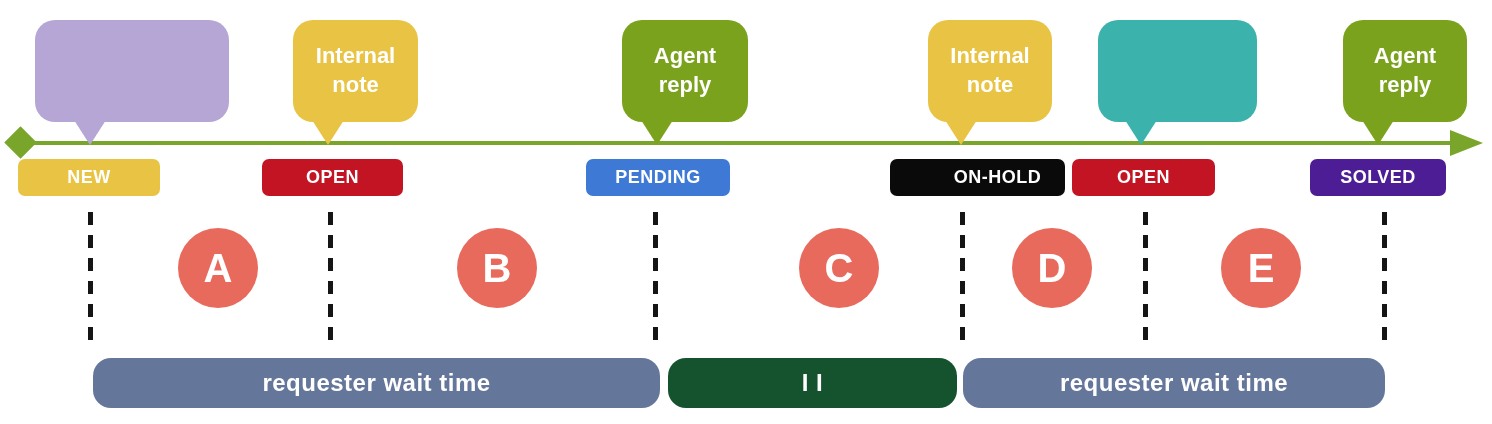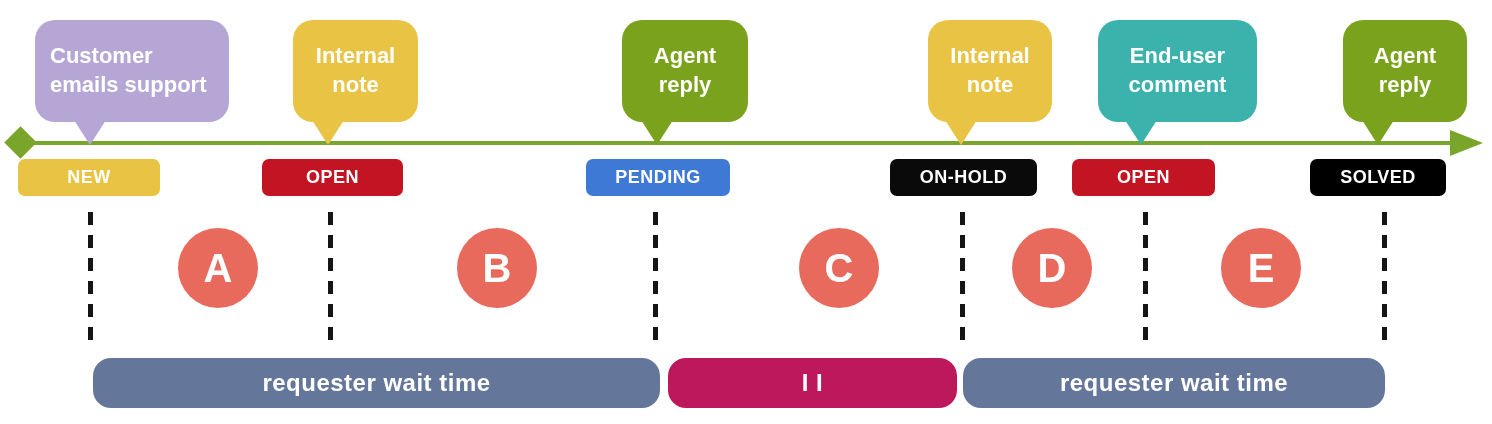--- a/index.html
+++ b/index.html
@@ -38,71 +38,67 @@
 </style>
 </head>
 <body>
 
 <div id="canvas">
   <div class="timeline-line" style="background: rgb(121, 166, 42);"></div>
   <div class="timeline-diamond" style="background: rgb(121, 166, 42);"></div>
   <div class="timeline-arrow" style="border-left-color: rgb(121, 166, 42);"></div>
   <div id="layer-bubbles">
       <div class="bubble align-left" style="left: 35px; width: 194px; background: rgb(181, 166, 214);">
-        <div class="bubble-text">Customer
-emails support</div>
         <div class="bubble-tail" style="left: 39px; border-top-color: rgb(181, 166, 214);"></div>
       </div>
       <div class="bubble" style="left: 293px; width: 125px; background: rgb(233, 195, 68);">
         <div class="bubble-text">Internal
 note</div>
         <div class="bubble-tail" style="left: 19px; border-top-color: rgb(233, 195, 68);"></div>
       </div>
       <div class="bubble" style="left: 622px; width: 126px; background: rgb(122, 162, 29);">
         <div class="bubble-text">Agent
 reply</div>
         <div class="bubble-tail" style="left: 19px; border-top-color: rgb(122, 162, 29);"></div>
       </div>
       <div class="bubble" style="left: 928px; width: 124px; background: rgb(233, 195, 68);">
         <div class="bubble-text">Internal
 note</div>
         <div class="bubble-tail" style="left: 17px; border-top-color: rgb(233, 195, 68);"></div>
       </div>
       <div class="bubble" style="left: 1098px; width: 159px; background: rgb(59, 179, 172);">
-        <div class="bubble-text">End-user
-comment</div>
         <div class="bubble-tail" style="left: 27px; border-top-color: rgb(59, 179, 172);"></div>
       </div>
       <div class="bubble" style="left: 1343px; width: 124px; background: rgb(122, 162, 29);">
         <div class="bubble-text">Agent
 reply</div>
         <div class="bubble-tail" style="left: 19px; border-top-color: rgb(122, 162, 29);"></div>
       </div>
     </div>
   <div id="layer-badges">
       <div class="badge" style="left: 18px; width: 142px; background: rgb(233, 195, 68);">NEW</div>
       <div class="badge" style="left: 262px; width: 141px; background: rgb(195, 20, 36);">OPEN</div>
       <div class="badge" style="left: 586px; width: 144px; background: rgb(62, 122, 213); text-align: center;">PENDING</div>
-      <div class="badge" style="left: 890px; width: 147px; background: rgb(10, 10, 10);">ON-HOLD</div>
+      <div class="badge" style="left: 890px; width: 135px; background: rgb(10, 10, 10); padding-left: 40px;">ON-HOLD</div>
       <div class="badge" style="left: 1072px; width: 143px; background: rgb(195, 20, 36);">OPEN</div>
-      <div class="badge" style="left: 1310px; width: 136px; background: #000000;">SOLVED</div>
+      <div class="badge" style="left: 1310px; width: 136px; background: #4c1d95;">SOLVED</div>
     </div>
   <div id="layer-separators">
       <div class="dash" style="left: 88px;"></div>
       <div class="dash" style="left: 328px;"></div>
       <div class="dash" style="left: 653px;"></div>
       <div class="dash" style="left: 960px;"></div>
       <div class="dash" style="left: 1143px;"></div>
       <div class="dash" style="left: 1382px;"></div>
     </div>
   <div id="layer-markers">
       <div class="marker" style="left: 178px; background: rgb(232, 106, 92);">A</div>
       <div class="marker" style="left: 457px; background: rgb(232, 106, 92);">B</div>
       <div class="marker" style="left: 799px; background: rgb(232, 106, 92);">C</div>
       <div class="marker" style="left: 1012px; background: rgb(232, 106, 92);">D</div>
       <div class="marker" style="left: 1221px; background: rgb(232, 106, 92);">E</div>
     </div>
   <div id="layer-bars">
       <div class="bar" style="left: 93px; width: 567px; background: rgb(101, 118, 155);">requester wait time</div>
-      <div class="bar" style="left: 668px; width: 289px; background: #be185d;">I I</div>
+      <div class="bar" style="left: 668px; width: 289px; background: #14532d;">I I</div>
       <div class="bar" style="left: 963px; width: 422px; background: rgb(101, 118, 155);">requester wait time</div>
     </div>
 </div>
 
 </body></html>

